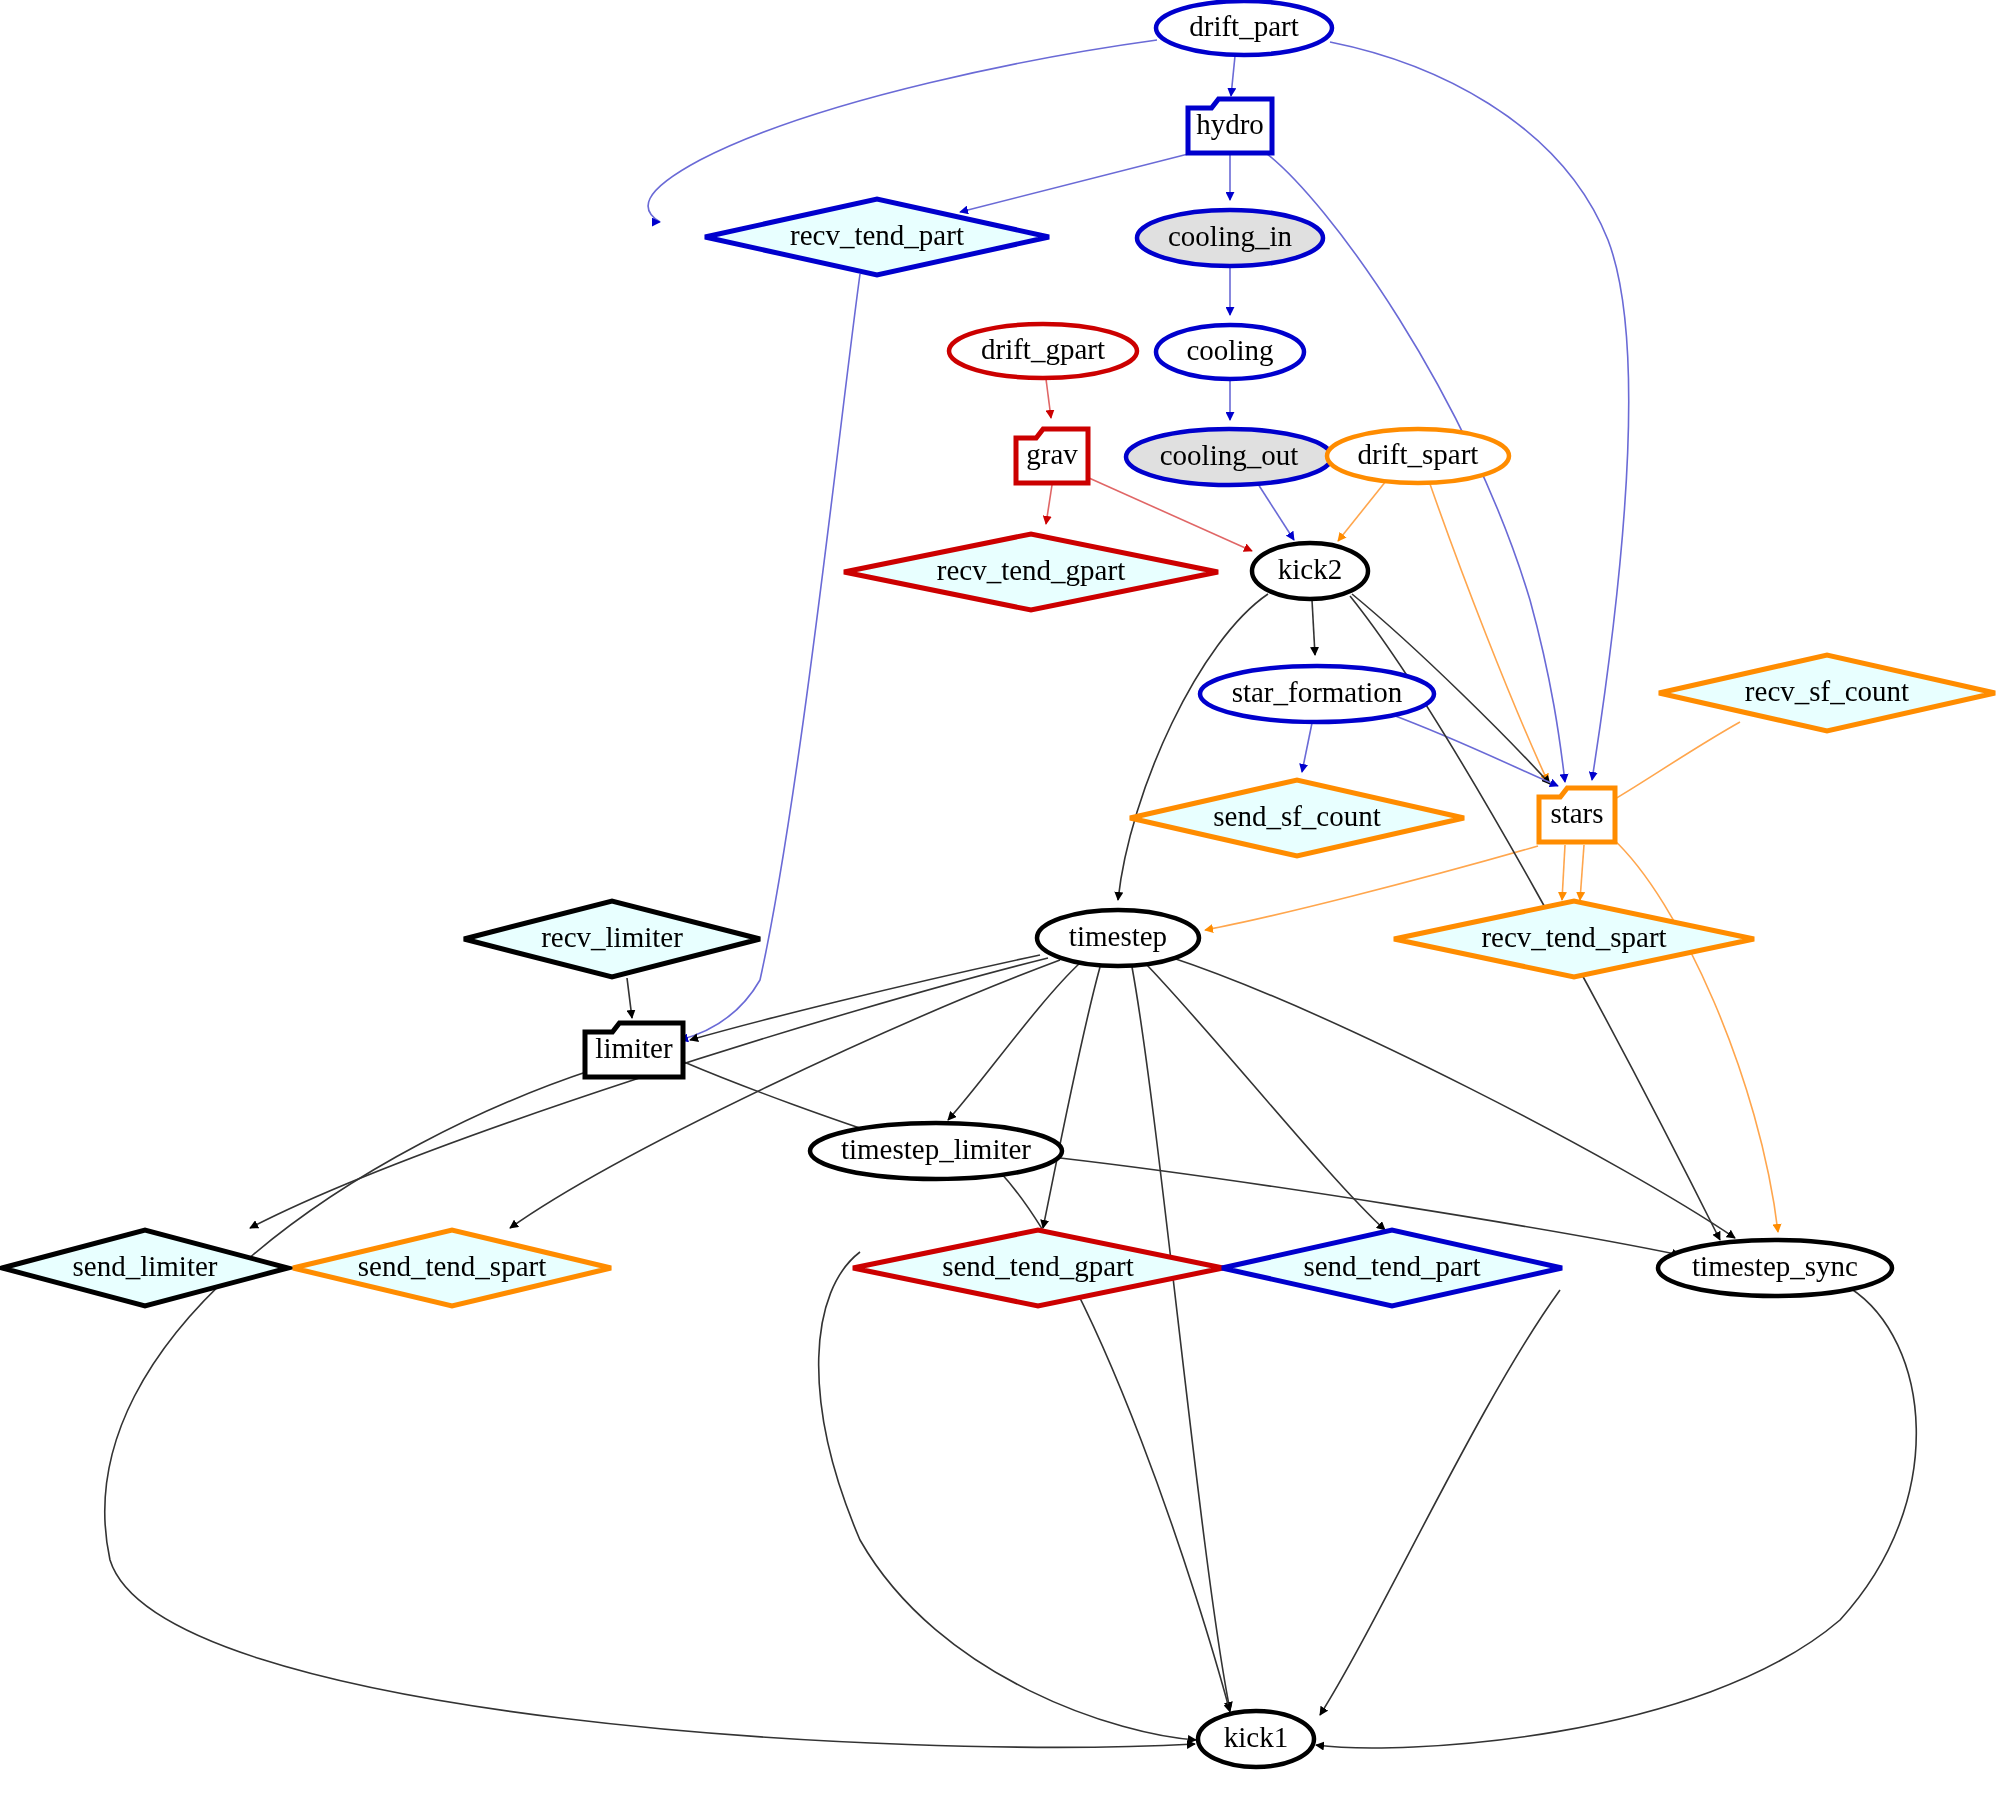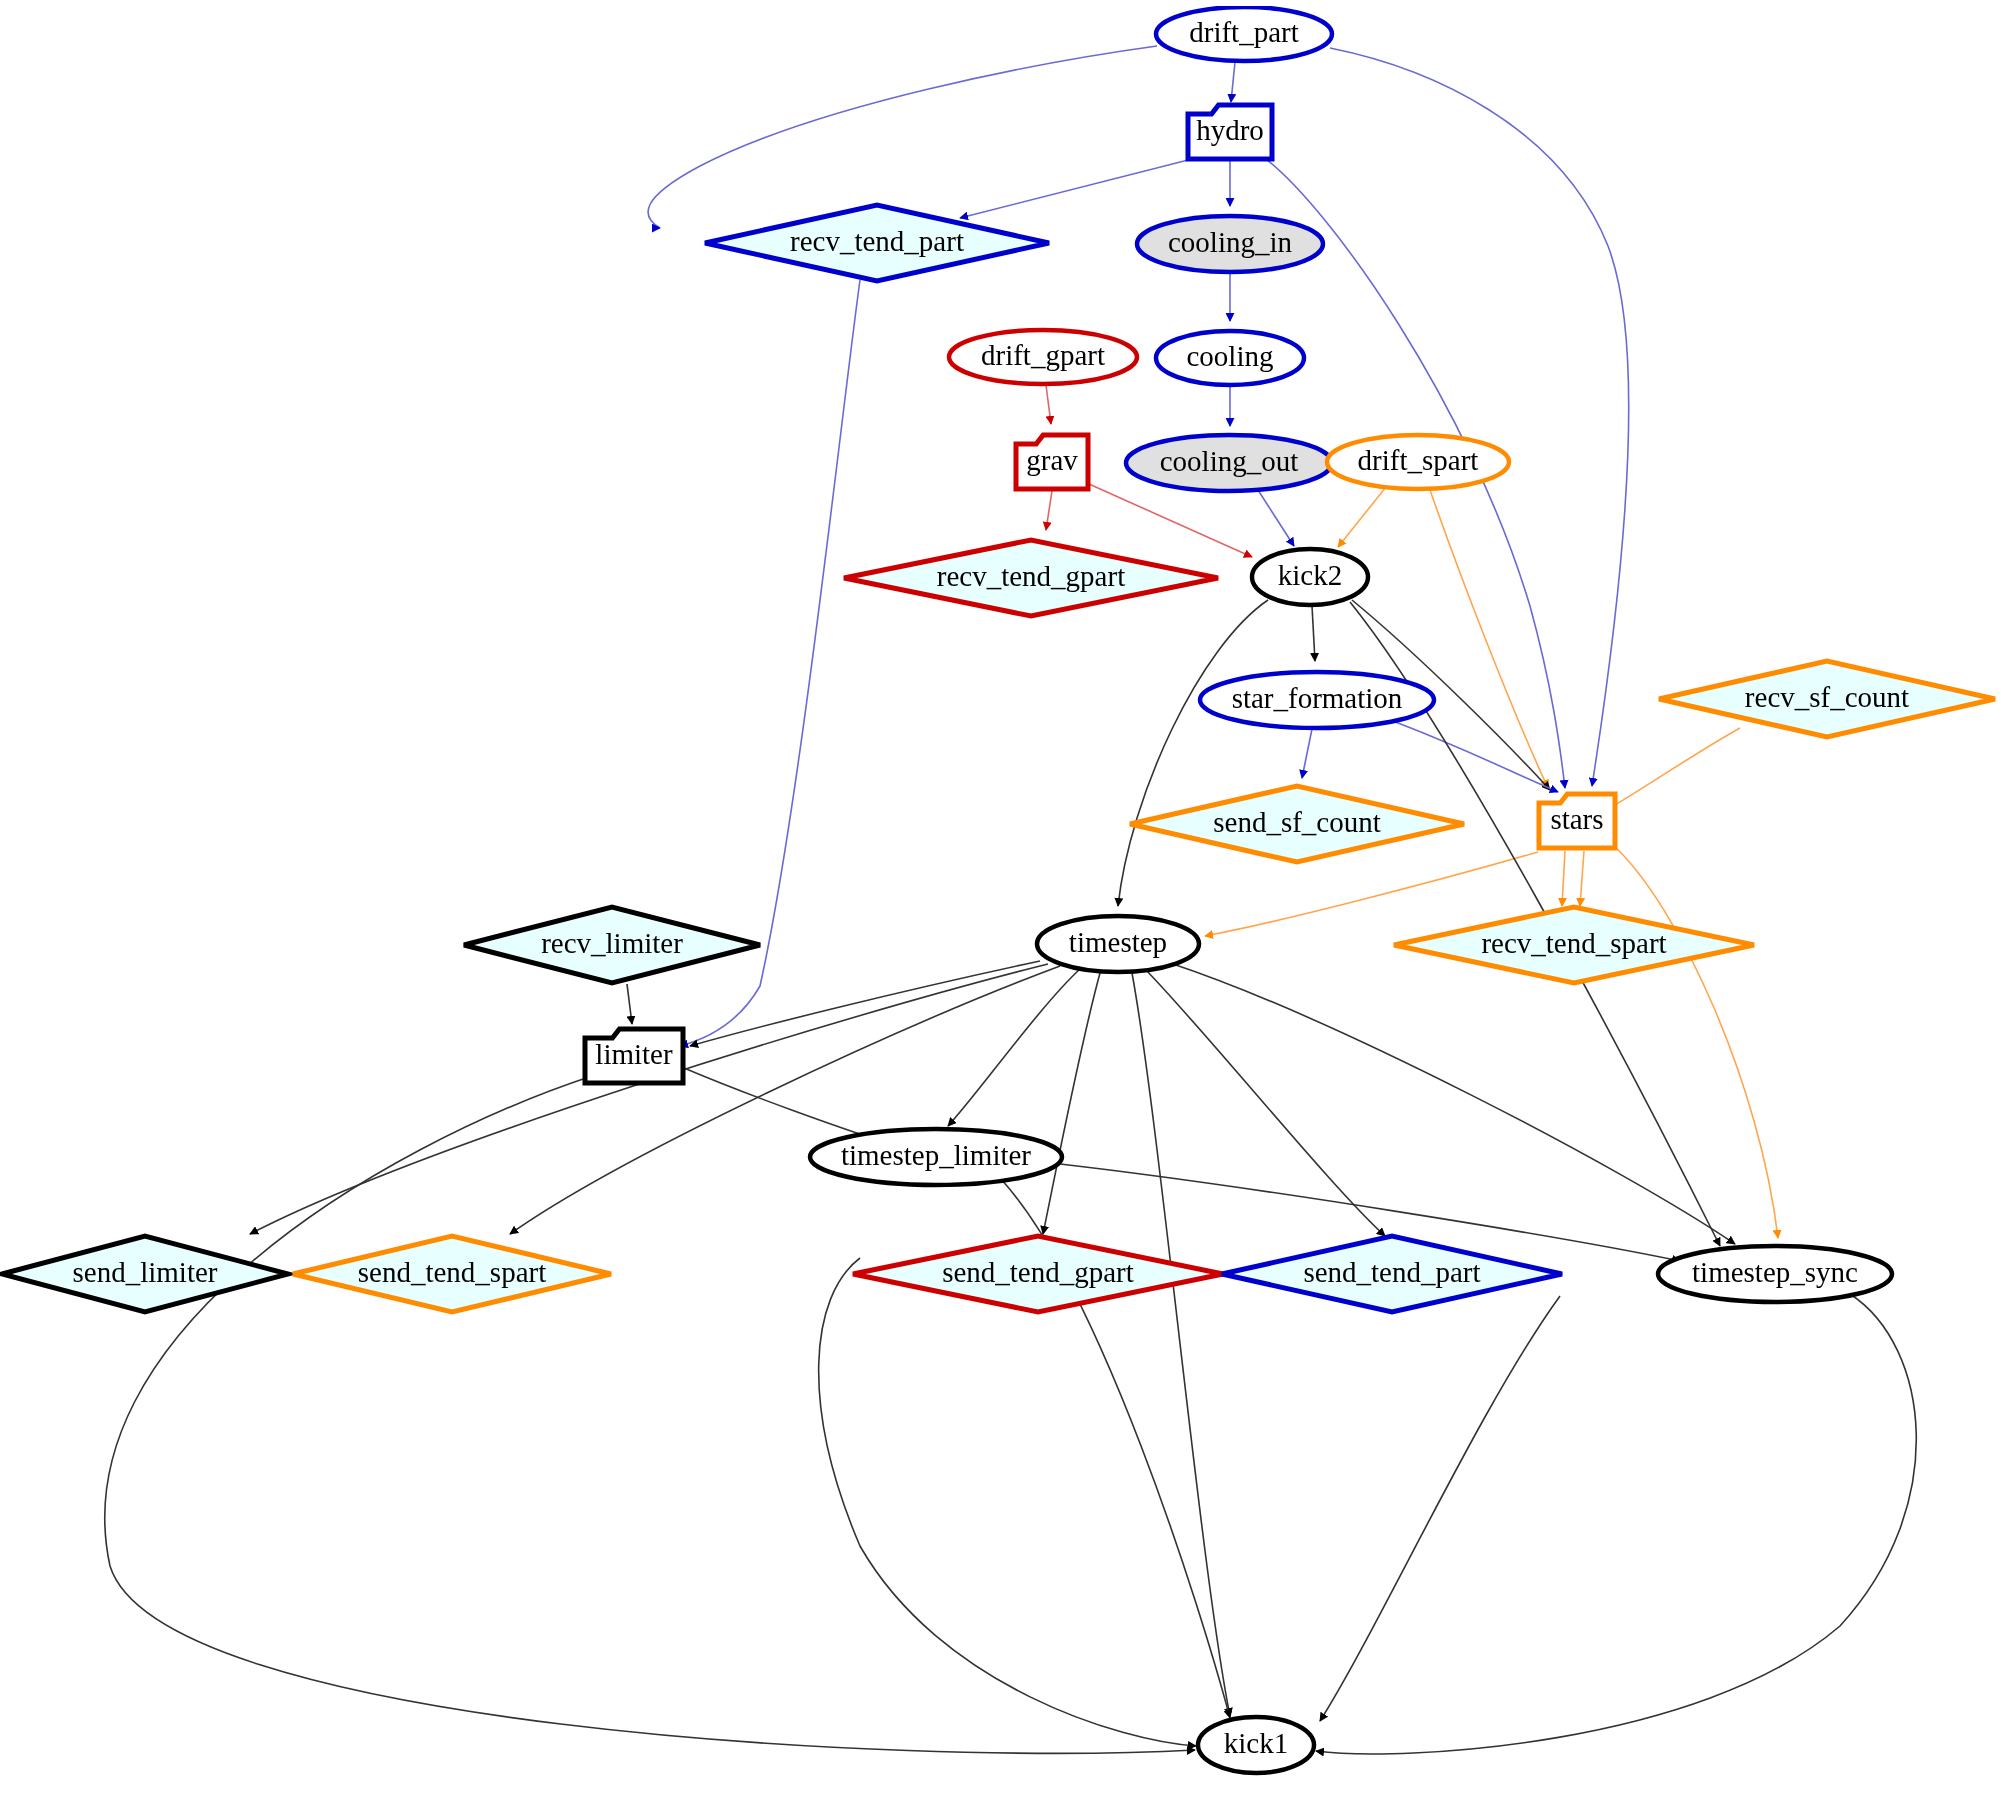--- a/index.html
+++ b/index.html
@@ -10,21 +10,20 @@
   body {
     width: 2004px;
     height: 1798px;
     font-family: "Liberation Serif", "DejaVu Serif", serif;
     overflow: hidden;
   }
   #graph-root {
     position: relative;
     width: 2004px;
     height: 1336px;
-    margin-top: 6px;
   }
   svg#graph-svg {
     display: block;
     width: 2004px;
     height: 1798px;
   }
   text.node-label {
     font-family: "Liberation Serif", "DejaVu Serif", serif;
     font-size: 29px;
     fill: #000000;

